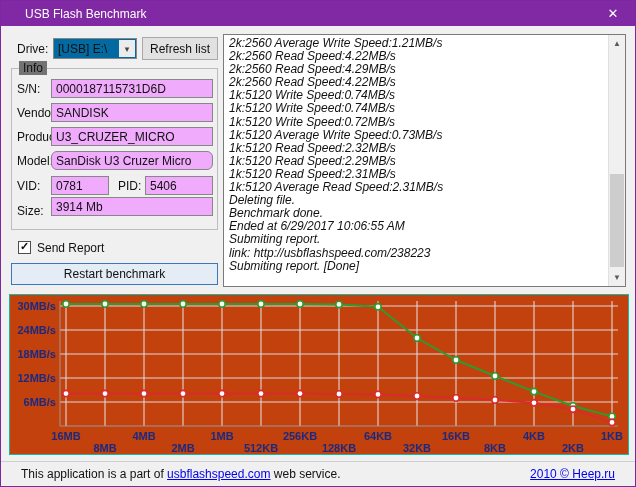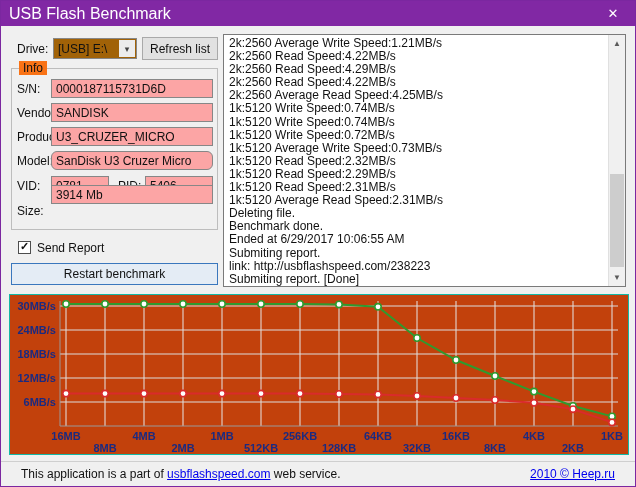--- a/index.html
+++ b/index.html
@@ -4,57 +4,57 @@
 <style>
   * { box-sizing: border-box; }
   html,body { margin:0; padding:0; background:#cfcfcf; }
   body { font-family:"Liberation Sans", sans-serif; font-size:12px; color:#111; }
 
   .window { position:relative; width:636px; height:487px; background:#f0f0f0;
             border:1px solid #7b27a0; overflow:hidden; }
 
   
   .titlebar { height:25px; background:#8128a4; color:#fff; display:flex; align-items:center; }
-  .titlebar .title { flex:1; padding-left:8px; font-size:16px; }
+  .titlebar .title { flex:1; padding-left:24px; font-size:12px; }
   .titlebar .close { width:44px; height:25px; border:none; background:transparent; color:#fff;
                      font-size:13px; line-height:25px; text-align:center; cursor:default; padding:0; }
 
   .lbl { position:absolute; font-size:12px; color:#111; white-space:nowrap; }
 
-  input.field { position:absolute; height:19px; border:1px solid #878787; background:#fca5a5;
+  input.field { position:absolute; height:19px; border:1px solid #878787; background:#f0abfc;
                 padding:1px 4px; font:12px "Liberation Sans", sans-serif; color:#111; }
 
   
-  .combo { position:absolute; left:52px; top:37px; width:84px; height:21px; background:#a16207;
+  .combo { position:absolute; left:52px; top:37px; width:84px; height:21px; background:#0369a1;
            border:1px solid #878787; }
   .combo .val { position:absolute; left:4px; top:3px; font-size:12px; white-space:nowrap; }
   .combo .combo-btn { position:absolute; top:1px; right:1px; bottom:1px; width:16px; background:#ececec;
                       display:flex; align-items:center; justify-content:center; font-size:9px; color:#444; }
 
   .btn { background:#e1e1e1; border:1px solid #a9a9a9; font:12px "Liberation Sans", sans-serif;
          color:#111; padding:0;text-align:center; }
   .btn-refresh { position:absolute; left:141px; top:36px; width:76px; height:23px; }
   .btn-restart { position:absolute; left:10px; top:262px; width:207px; height:22px;
                  border:1px solid #3a77bd; background:#e4ecf5; }
 
   
   .group { position:absolute; left:10px; top:67px; width:207px; height:162px;
            border:1px solid #bdbdbd; }
-  .group-label { position:absolute; left:7px; top:-8px; background:#f97316; padding:0 4px; font-size:12px; }
+  .group-label { position:absolute; left:7px; top:-8px; background:#737373; padding:0 4px; font-size:12px; }
 
   
   .checkbox { position:absolute; left:17px; top:240px; width:13px; height:13px; background:#fff;
               border:1px solid #4d4d4d; }
   .checkbox.checked::after { content:"✓"; position:absolute; left:1px; top:-2px; font-size:11px;
                              font-weight:bold; color:#101010; }
   .cb-label { left:36px; top:240px; }
 
   
   .log-panel { position:absolute; left:222px; top:33px; width:403px; height:253px; background:#fff;
-               border:1px solid #7a7a7a; }
+               border:1px solid #7a7a7a;font-style:italic; }
   .log-lines { position:absolute; left:0; top:0; right:17px; bottom:0; overflow:hidden; padding:2px 0 0 5px; }
   .log-line { font-size:12px; line-height:13.1px; white-space:nowrap; }
   .scrollbar { position:absolute; top:0; right:0; width:17px; height:100%; background:#f0f0f0;
                border-left:1px solid #e0e0e0; }
   .sb-arrow { position:absolute; left:0; width:100%; height:17px; display:flex; align-items:center;
               justify-content:center; font-size:8px; color:#5a5a5a; }
   .sb-arrow.up { top:0; }
   .sb-arrow.down { bottom:0; }
   .sb-thumb { position:absolute; left:1px; right:1px; top:139px; height:93px; background:#cdcdcd; }
 
@@ -101,34 +101,33 @@
 
     <span class="lbl" style="left:5px; top:85px;">Model:</span>
     <input class="field" style="left: 39px; top: 82px; width: 162px; border-radius: 6px;" readonly="" value="SanDisk U3 Cruzer Micro">
 
     <span class="lbl" style="left:5px; top:110px;">VID:</span>
     <input class="field" style="left: 39px; top: 107px; width: 58px;" readonly="" value="0781">
     <span class="lbl" style="left:106px; top:110px;">PID:</span>
     <input class="field" style="left: 133px; top: 107px; width: 68px;" readonly="" value="5406">
 
     <span class="lbl" style="left:5px; top:135px;">Size:</span>
-    <input class="field" style="left: 39px; top: 116px; width: 162px;" readonly="" value="3914 Mb">
+    <input class="field" style="left: 39px; top: 128px; width: 162px;" readonly="" value="3914 Mb">
   </div>
 
   <div class="checkbox checked"></div>
   <span class="lbl cb-label">Send Report</span>
   <button class="btn btn-restart">Restart benchmark</button>
 
   <div class="log-panel">
     <div class="log-lines">
         <div class="log-line">2k:2560 Average Write Speed:1.21MB/s</div>
         <div class="log-line">2k:2560 Read Speed:4.22MB/s</div>
         <div class="log-line">2k:2560 Read Speed:4.29MB/s</div>
         <div class="log-line">2k:2560 Read Speed:4.22MB/s</div>
-        <div class="log-line">2k:2560 Average Read Speed:4.25MB/s</div>
         <div class="log-line">1k:5120 Write Speed:0.74MB/s</div>
         <div class="log-line">1k:5120 Write Speed:0.74MB/s</div>
         <div class="log-line">1k:5120 Write Speed:0.72MB/s</div>
         <div class="log-line">1k:5120 Average Write Speed:0.73MB/s</div>
         <div class="log-line">1k:5120 Read Speed:2.32MB/s</div>
         <div class="log-line">1k:5120 Read Speed:2.29MB/s</div>
         <div class="log-line">1k:5120 Read Speed:2.31MB/s</div>
         <div class="log-line">1k:5120 Average Read Speed:2.31MB/s</div>
         <div class="log-line">Deleting file.</div>
         <div class="log-line">Benchmark done.</div>

